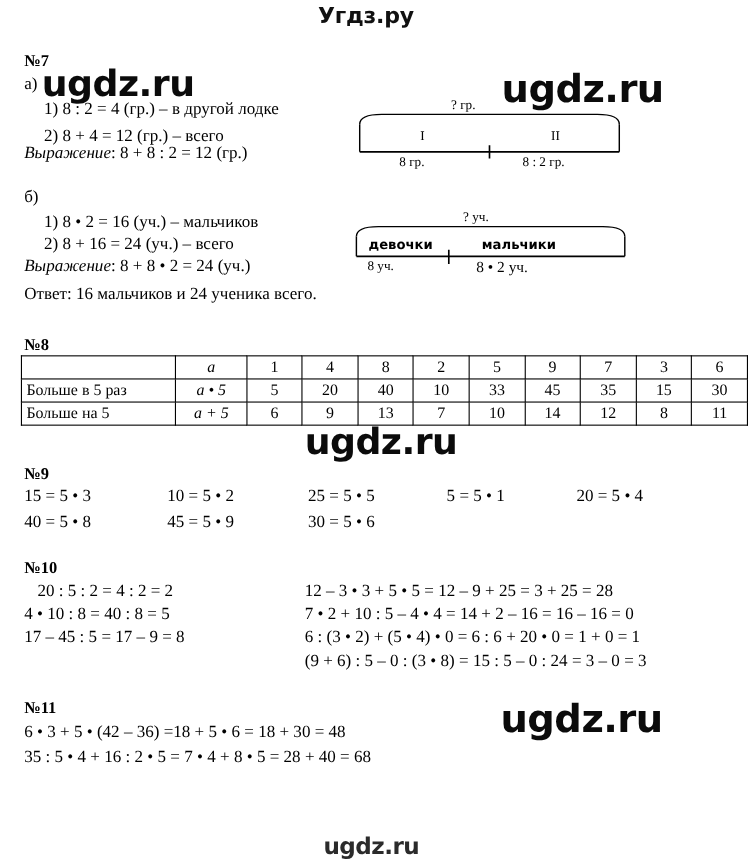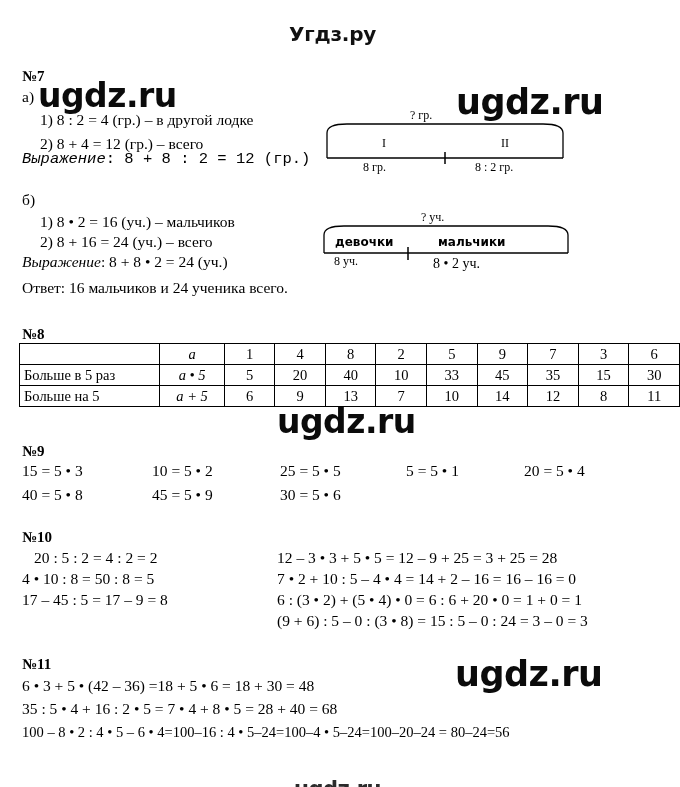--- a/index.html
+++ b/index.html
@@ -13,21 +13,20 @@
     position: relative;
     font-family: "Liberation Serif", "DejaVu Serif", serif;
     color: #000000;
     overflow: hidden;
   }
   .page {
     position: absolute;
     inset: 0;
     width: 680px;
     height: 717px;
-    margin-top: 20px;
   }
 
   
   .site-header {
     position: absolute;
     left: 289px;
     top: 2px;
     font-family: "DejaVu Sans", "Liberation Sans", sans-serif;
     font-weight: 700;
     font-size: 20px;
@@ -110,21 +109,21 @@
 <body>
 
 <div class="page">
 
   <div class="site-header">Угдз.ру</div>
 
   <div class="num-head" style="left:22px; top:48px;">№7</div>
   <div class="tx" style="left:22px; top:69px;">а)</div>
   <div class="tx" style="left:40px; top:92px;">1) 8 : 2 = 4 (гр.) – в другой лодке</div>
   <div class="tx" style="left:40px; top:116px;">2) 8 + 4 = 12 (гр.) – всего</div>
-  <div class="tx" style="left:22px; top:132px;font-family:Liberation Mono, monospace;"><span class="ital">Выражение</span><span>:  8 + 8 : 2 = 12 (гр.)</span></div>
+  <div class="tx" style="left:22px; top:132px;"><span class="ital">Выражение</span><span>:  8 + 8 : 2 = 12 (гр.)</span></div>
 
   <div class="tx" style="left:22px; top:172px;">б)</div>
   <div class="tx" style="left:40px; top:194px;">1) 8 • 2 = 16 (уч.) – мальчиков</div>
   <div class="tx" style="left:40px; top:214px;">2) 8 + 16 = 24 (уч.) – всего</div>
   <div class="tx" style="left:22px; top:234px;"><span class="ital">Выражение</span><span>: 8 + 8 • 2 = 24 (уч.)</span></div>
   <div class="tx" style="left:22px; top:260px;">Ответ: 16 мальчиков и 24 ученика всего.</div>
 
   <div class="diagram" style="left:325px; top:100px; width:240px; height:55px;">
     <svg width="240" height="55" viewBox="0 0 240 55">
       <path d="M2 13 Q2 4 22 4 L218 4 Q238 4 238 13" fill="none" stroke="#000" stroke-width="1.3"></path>
@@ -205,31 +204,30 @@
   <div class="tx" style="left:152px; top:443px;">10 = 5 • 2</div>
   <div class="tx" style="left:280px; top:443px;">25 = 5 • 5</div>
   <div class="tx" style="left:406px; top:443px;">5 = 5 • 1</div>
   <div class="tx" style="left:524px; top:443px;">20 = 5 • 4</div>
   <div class="tx" style="left:22px; top:467px;">40 = 5 • 8</div>
   <div class="tx" style="left:152px; top:467px;">45 = 5 • 9</div>
   <div class="tx" style="left:280px; top:467px;">30 = 5 • 6</div>
 
   <div class="num-head" style="left:22px; top:509px;">№10</div>
   <div class="tx" style="left:34px; top:530px;text-align:center;">20 : 5 : 2 = 4 : 2 = 2</div>
-  <div class="tx" style="left:22px; top:551px;">4 • 10 : 8 = 50 : 8 = 5</div>
+  <div class="tx" style="left:22px; top:551px;">4 • 10 : 8 = 40 : 8 = 5</div>
   <div class="tx" style="left:22px; top:572px;">17 – 45 : 5 = 17 – 9 = 8</div>
   <div class="tx" style="left:277px; top:530px;">12 – 3 • 3 + 5 • 5 = 12 – 9 + 25 = 3 + 25 = 28</div>
   <div class="tx" style="left:277px; top:551px;">7 • 2 + 10 : 5 – 4 • 4 = 14 + 2 – 16 = 16 – 16 = 0</div>
   <div class="tx" style="left:277px; top:572px;">6 : (3 • 2) + (5 • 4) • 0 = 6 : 6 + 20 • 0 = 1 + 0 = 1</div>
   <div class="tx" style="left:277px; top:593px;">(9 + 6) : 5 – 0 : (3 • 8) = 15 : 5 – 0 : 24 = 3 – 0 = 3</div>
 
   <div class="num-head" style="left:22px; top:636px;">№11</div>
   <div class="tx" style="left:22px; top:658px;">6 • 3 + 5 • (42 – 36) =18 + 5 • 6 = 18 + 30 = 48</div>
   <div class="tx" style="left:22px; top:681px;">35 : 5 • 4 + 16 : 2 • 5 = 7 • 4 + 8 • 5 = 28 + 40 = 68</div>
-  <div class="tx" style="left:22px; top:705px; font-size:14.5px;">100 – 8 • 2 : 4 • 5 – 6 • 4=100–16 : 4 • 5–24=100–4 • 5–24=100–20–24 = 80–24=56</div>
 
   <div class="watermark wm-a">ugdz.ru</div>
   <div class="watermark wm-b">ugdz.ru</div>
   <div class="watermark wm-c">ugdz.ru</div>
   <div class="watermark wm-d">ugdz.ru</div>
   <div class="watermark wm-e">ugdz.ru</div>
 
 </div>
 
 </body></html>

